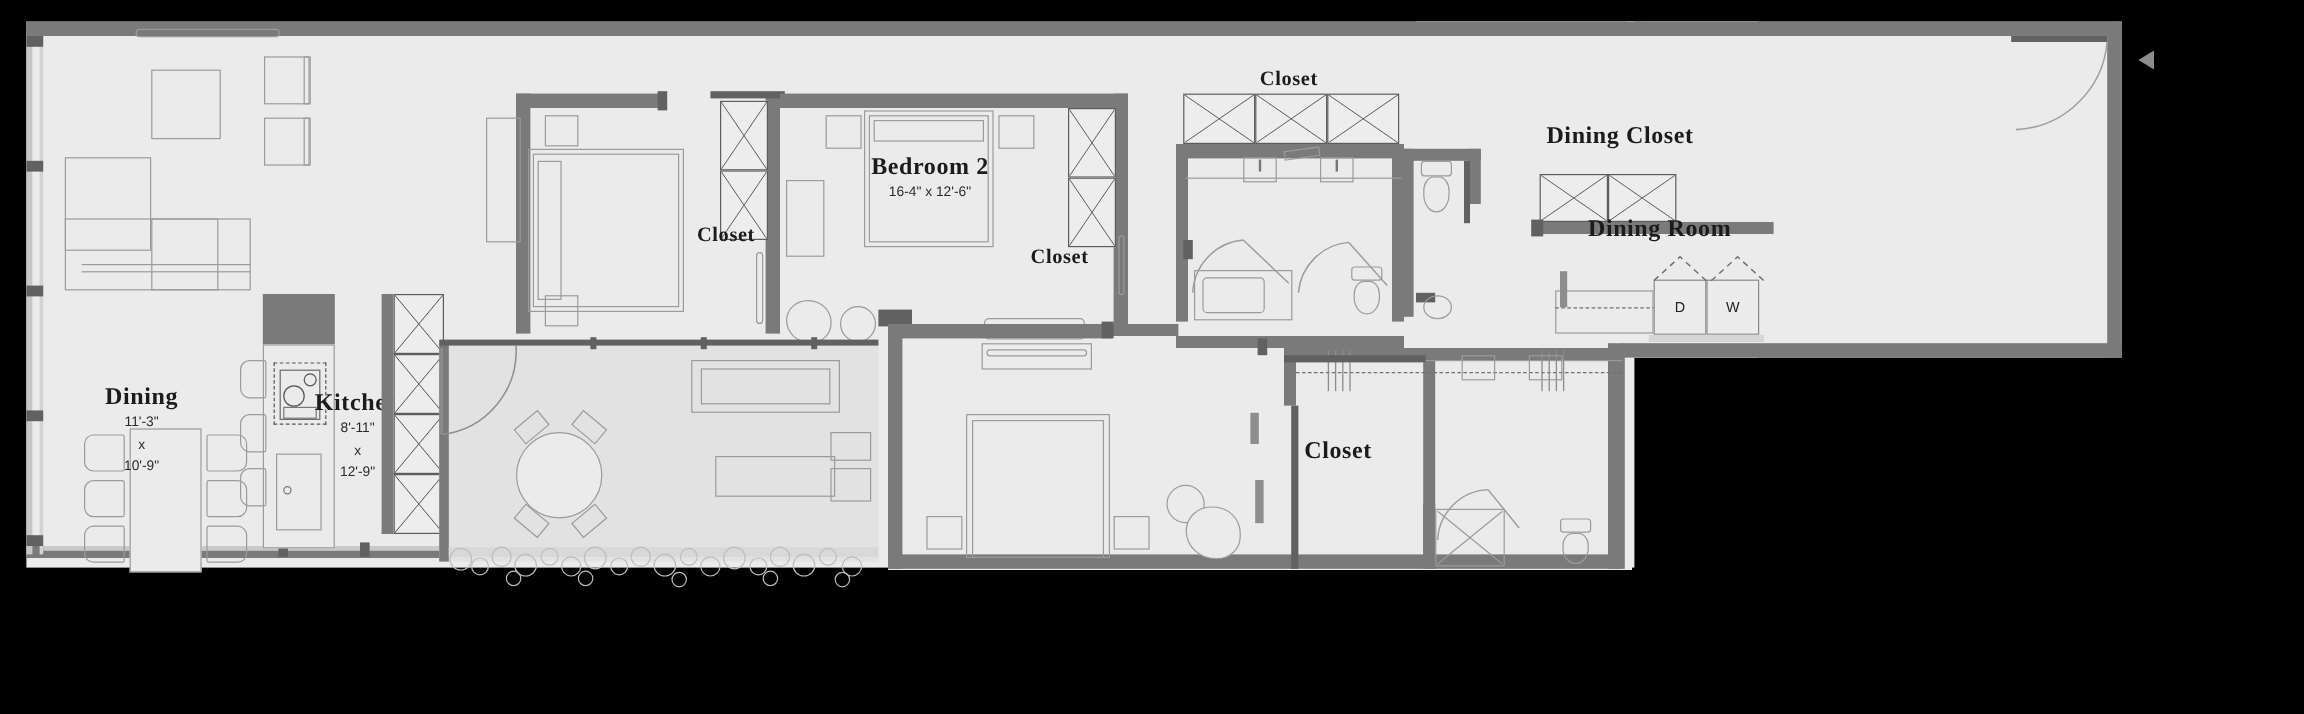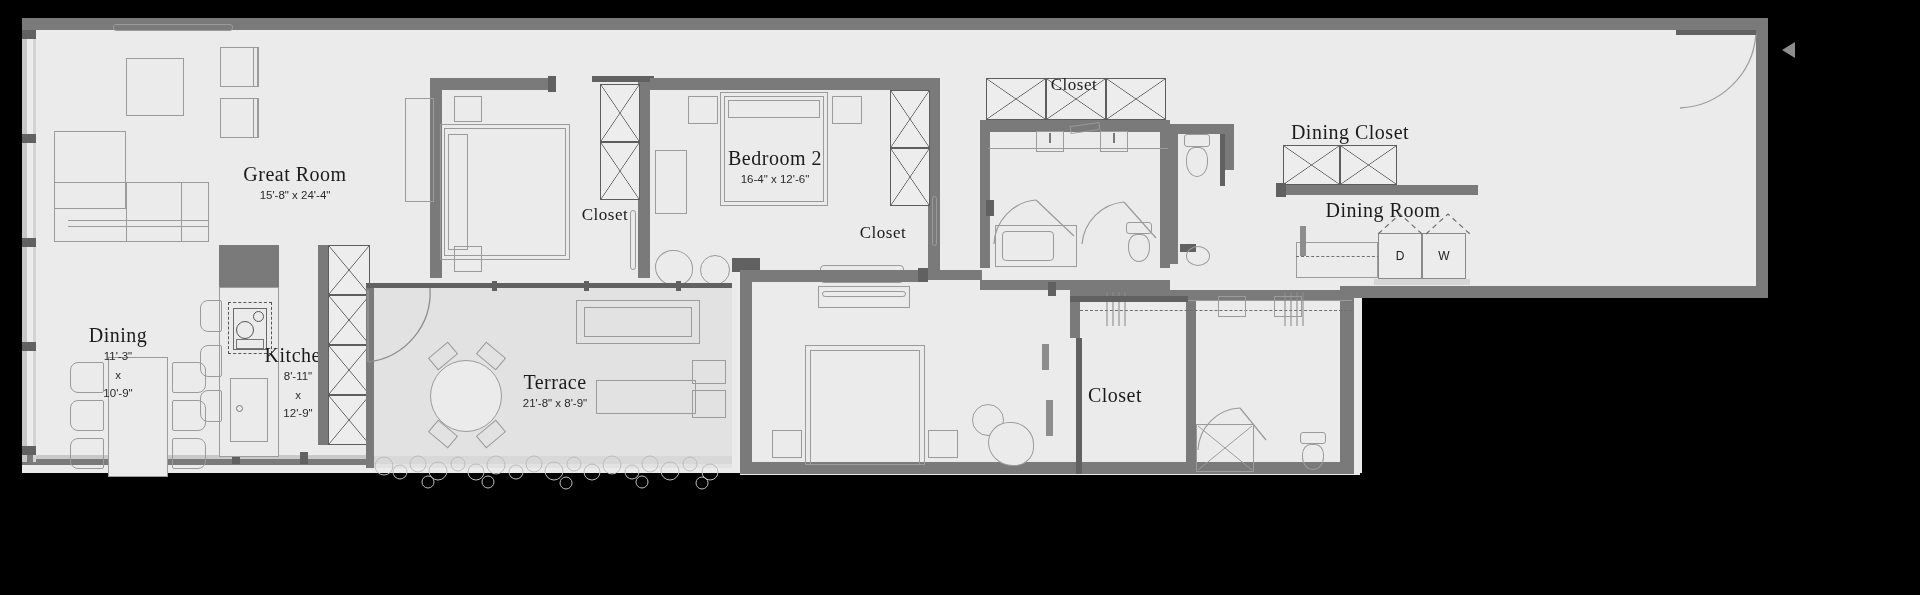--- a/index.html
+++ b/index.html
@@ -17,21 +17,21 @@
   .wall-d{position:absolute;background:#616161;}
   .thin{position:absolute;background:#9a9a9a;}
   .hair{position:absolute;border:1px solid #9b9b9b;box-sizing:border-box;background:transparent;}
   .hair-f{position:absolute;border:1px solid #9b9b9b;box-sizing:border-box;background:#ebebeb;}
   .terrace{position:absolute;background:#e2e2e2;}
 
   
   .lbl{position:absolute;text-align:center;color:#1b1b1b;
        font-family:"Liberation Serif", serif;white-space:nowrap;
        letter-spacing:.5px;}
-  .lbl .nm{display:block;font-size:20px;font-weight:400;line-height:1.12;margin-top:19px;}
+  .lbl .nm{display:block;font-size:20px;font-weight:700;line-height:1.12;}
   .lbl .nm.sm{font-size:17px;}
   .lbl .dim{display:block;font-size:11.5px;line-height:1.35;margin-top:3px;
             font-family:"Liberation Sans", sans-serif;color:#2a2a2a;letter-spacing:0;}
   .lbl.stack .dim{font-size:11.5px;}
 
   
   .xbox{position:absolute;box-sizing:border-box;border:1.3px solid #5d5d5d;background:#ededed;}
   .xbox:before,.xbox:after{content:"";position:absolute;left:0;top:0;width:100%;height:100%;}
   .xbox:before{background:linear-gradient(to top right,transparent calc(50% - .7px),#5d5d5d 50%,transparent calc(50% + .7px));}
   .xbox:after{background:linear-gradient(to bottom right,transparent calc(50% - .7px),#5d5d5d 50%,transparent calc(50% + .7px));}
@@ -82,34 +82,30 @@
   <div class="hair" style="left:220px;top:47px;width:38px;height:40px;"></div>
   <div class="hair" style="left:253px;top:47px;width:6px;height:40px;"></div>
   <div class="hair" style="left:220px;top:98px;width:38px;height:40px;"></div>
   <div class="hair" style="left:253px;top:98px;width:6px;height:40px;"></div>
   <div class="hair" style="left:54px;top:131px;width:72px;height:78px;"></div>
   <div class="hair" style="left:54px;top:182px;width:155px;height:60px;"></div>
   <div class="hair" style="left:126px;top:182px;width:56px;height:60px;"></div>
   <div class="thin" style="left:68px;top:220px;width:141px;height:1px;background:#9b9b9b;"></div>
   <div class="thin" style="left:68px;top:226px;width:141px;height:1px;background:#9b9b9b;"></div>
 
-  <div class="lbl" style="left:180px;top:144px;width:230px;">
-    <span class="nm">Great Room</span>
-    <span class="dim">15'-8" x 24'-4"</span>
-  </div>
 
   <div class="hair-f" style="left:108px;top:357px;width:60px;height:120px;"></div>
   <div class="hair" style="left:70px;top:362px;width:34px;height:31px;border-radius:8px 2px 2px 8px;"></div>
   <div class="hair" style="left:70px;top:400px;width:34px;height:31px;border-radius:8px 2px 2px 8px;"></div>
   <div class="hair" style="left:70px;top:438px;width:34px;height:31px;border-radius:8px 2px 2px 8px;"></div>
   <div class="hair" style="left:172px;top:362px;width:34px;height:31px;border-radius:2px 8px 8px 2px;"></div>
   <div class="hair" style="left:172px;top:400px;width:34px;height:31px;border-radius:2px 8px 8px 2px;"></div>
   <div class="hair" style="left:172px;top:438px;width:34px;height:31px;border-radius:2px 8px 8px 2px;"></div>
 
-  <div class="lbl stack" style="left:63px;top:305px;width:110px;text-align:center;">
+  <div class="lbl stack" style="left:63px;top:320px;width:110px;text-align:center;">
     <span class="nm">Dining</span>
     <span class="dim">11'-3"</span>
     <span class="dim">x</span>
     <span class="dim">10'-9"</span>
   </div>
 
   <div class="wall" style="left:219px;top:245px;width:60px;height:42px;"></div>
   <div class="hair-f" style="left:219px;top:287px;width:60px;height:170px;"></div>
   <div class="hair" style="left:228px;top:302px;width:44px;height:52px;border-style:dashed;border-color:#555;"></div>
   <div class="hair-f" style="left:233px;top:308px;width:34px;height:42px;border-color:#6a6a6a;"></div>
@@ -227,24 +223,20 @@
         <circle cx="320" cy="12" r="7"></circle>
         <circle cx="340" cy="20" r="8"></circle>
       <circle cx="58" cy="30" r="6"></circle>
         <circle cx="118" cy="30" r="6"></circle>
         <circle cx="196" cy="31" r="6"></circle>
       <circle cx="272" cy="30" r="6"></circle>
         <circle cx="332" cy="31" r="6"></circle>
     </g>
   </svg>
 
-  <div class="lbl" style="left:480px;top:352px;width:150px;">
-    <span class="nm">Terrace</span>
-    <span class="dim">21'-8" x 8'-9"</span>
-  </div>
 
   <div class="wall" style="left:740px;top:270px;width:12px;height:204px;"></div>
   <div class="wall-d" style="left:732px;top:258px;width:28px;height:14px;"></div>
   <div class="wall" style="left:740px;top:270px;width:186px;height:12px;"></div>
   <div class="hair" style="left:818px;top:286px;width:92px;height:22px;"></div>
   <div class="hair" style="left:822px;top:291px;width:84px;height:6px;border-radius:3px;"></div>
 
   <div class="wall" style="left:980px;top:120px;width:190px;height:12px;"></div>
   <div class="wall" style="left:980px;top:120px;width:10px;height:148px;"></div>
   <div class="wall" style="left:1160px;top:120px;width:10px;height:148px;"></div>

